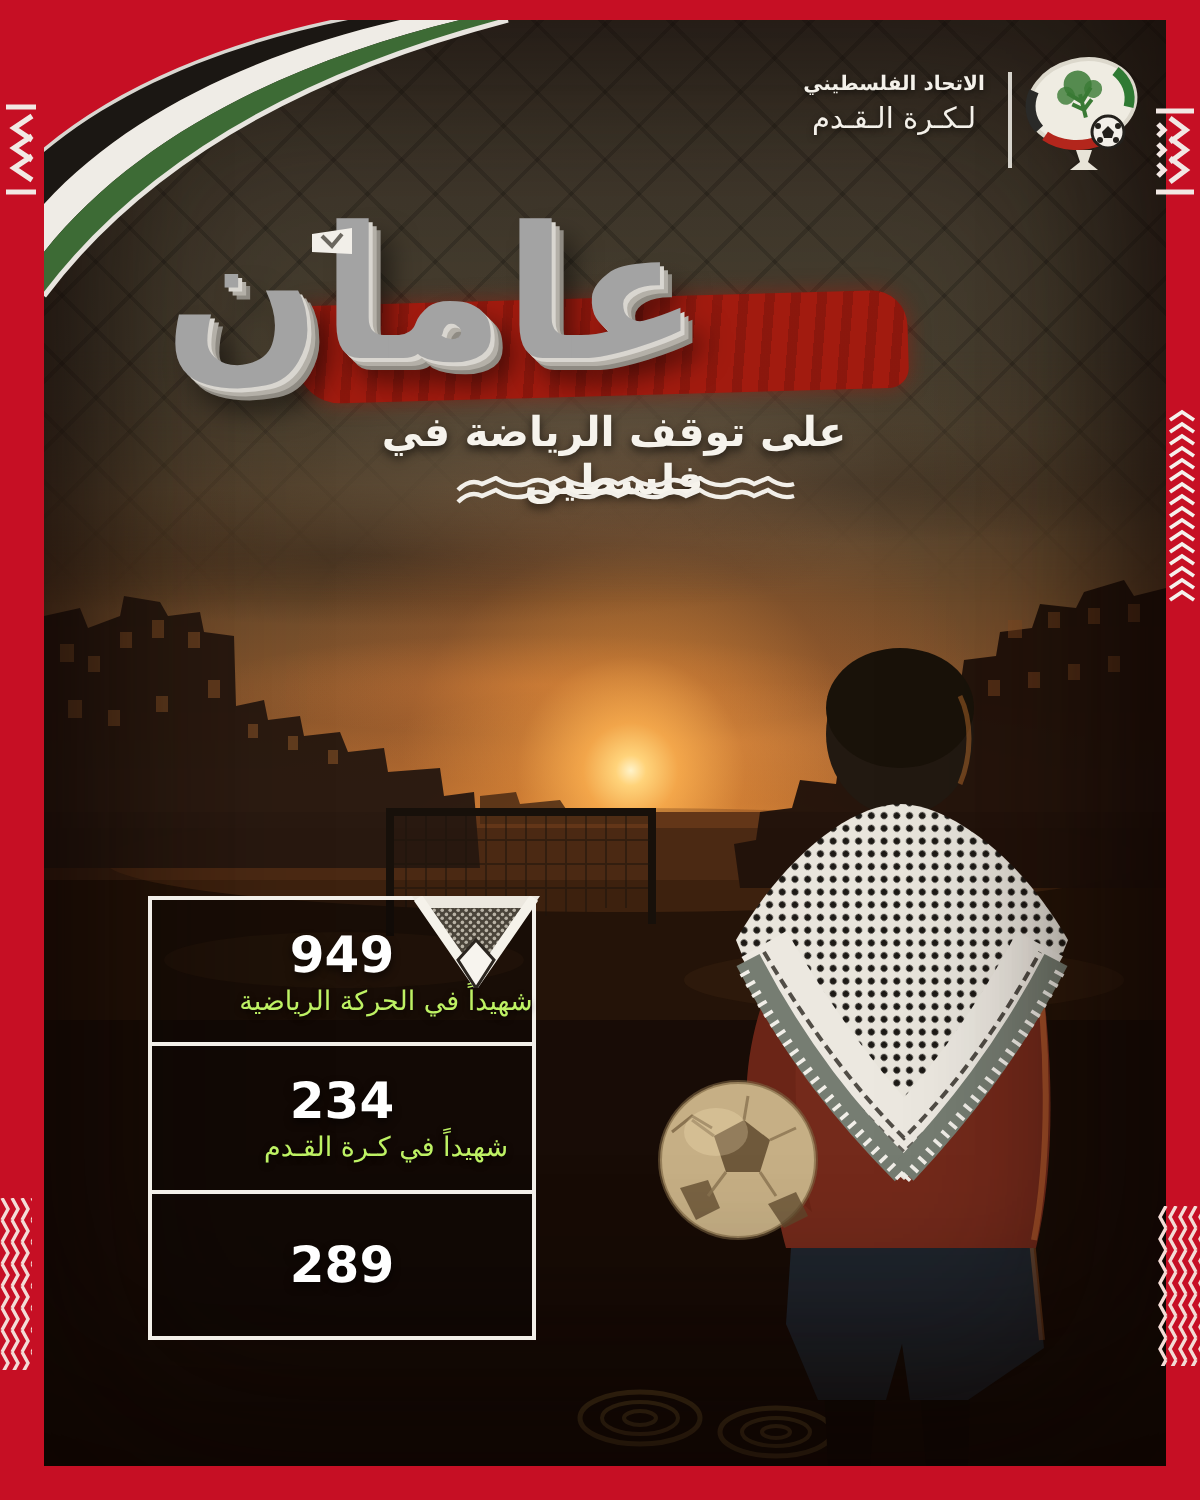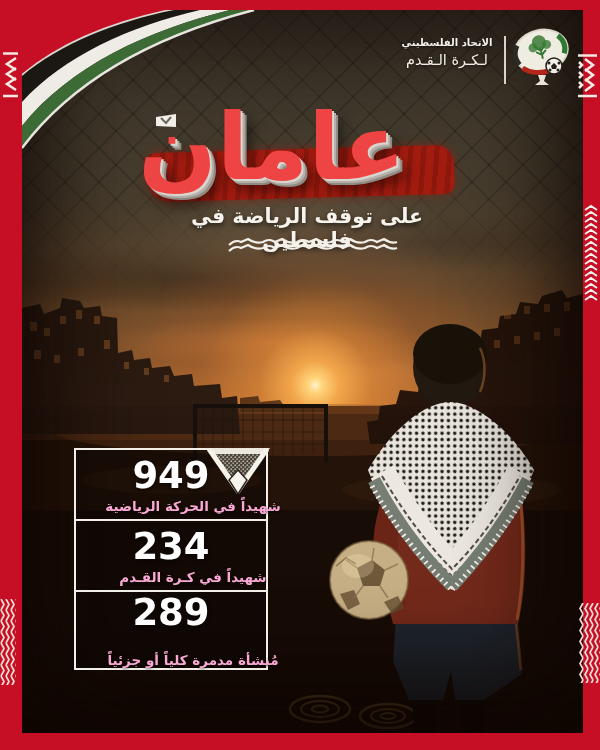--- a/index.html
+++ b/index.html
@@ -33,36 +33,36 @@
   #fed-text .l1{font-size:10px;font-weight:bold;line-height:1.25;}
   #fed-text .l2{font-size:14.5px;font-weight:normal;letter-spacing:1px;line-height:1.5;}
   #fed-sep{left:482px;top:26px;width:2px;height:48px;background:rgba(245,242,235,.85);}
   #fed-logo{left:489px;top:15px;}
   
   #brush{left:126px;top:139px;width:306px;height:49px;background:#a21b0f;
     transform:rotate(-1.6deg);border-radius:8px 18px 10px 22px;
     box-shadow:0 0 10px rgba(162,27,15,.55);}
   #brush:after{content:"";position:absolute;inset:0;border-radius:inherit;
     background:repeating-linear-gradient(96deg, rgba(0,0,0,.14) 0 5px, transparent 5px 13px);}
-  #title{left:60px;top:86px;width:380px;text-align:center;color:#ef4444;direction:rtl;
+  #title{left:60px;top:86px;width:380px;text-align:left;color:#a3a3a3;direction:rtl;
     font-size:92px;font-weight:bold;line-height:1.12;
     text-shadow:2px 2px 0 #d9d6d0,4px 4px 0 #b4b0a8,6px 6px 0 #8f8b83,10px 11px 14px rgba(0,0,0,.55);}
   #title-mark{left:133px;top:104px;}
   #subtitle{left:140px;top:194px;width:290px;text-align:center;color:#f6f3ec;direction:rtl;
     font-size:20.5px;font-weight:bold;text-shadow:0 2px 5px rgba(0,0,0,.65);}
   #squiggle{left:205px;top:228px;}
   
   #stats{left:52px;top:438px;width:194px;height:222px;box-sizing:border-box;
     border:2px solid #f2efe9;background:rgba(10,6,4,.46);display:flex;flex-direction:column;}
   .stat-row{flex:1;display:flex;flex-direction:column;align-items:center;justify-content:center;
     border-bottom:2px solid #f2efe9;padding-top:2px;}
   .stat-row:last-child{border-bottom:none;gap:17px;}
-  .stat-value{font-size:37px;font-weight:bold;color:#ffffff;line-height:1.05;
+  .stat-value{font-size:25px;font-weight:bold;color:#ffffff;line-height:1.05;
     text-shadow:0 2px 4px rgba(0,0,0,.6);}
-  .stat-label{font-size:13.5px;font-weight:bold;color:#f9a8d4;direction:rtl;margin-top:2px;
+  .stat-label{font-size:13.5px;font-weight:normal;color:#bef264;direction:rtl;margin-top:2px;
     text-shadow:0 1px 3px rgba(0,0,0,.6);white-space:nowrap;margin-left:44px;}
   #stat-ornament{position:absolute;top:-2px;right:-4px;}
   
   .frame-deco{position:absolute;}
 </style>
 </head>
 <body>
 
 <div id="poster">
 
@@ -235,21 +235,20 @@
       <div class="stat-row">
         <div class="stat-value">949</div>
         <div class="stat-label" dir="rtl">شهيداً في الحركة الرياضية</div>
       </div>
       <div class="stat-row">
         <div class="stat-value">234</div>
         <div class="stat-label" dir="rtl">شهيداً في كـرة القـدم</div>
       </div>
       <div class="stat-row">
         <div class="stat-value">289</div>
-        <div class="stat-label" dir="rtl">مُنشأة مدمرة كلياً أو جزئياً</div>
       </div>
     </div>
 
     <svg class="abs" style="left:0;top:0" width="240" height="140" viewBox="0 0 240 140">
       <path d="M0,0 L152,0 C92,12 38,34 0,66 Z" fill="#c60f24"></path>
       <path d="M152,0 C92,12 38,34 0,66" stroke="#d9d6d0" stroke-width="3.5" fill="none"></path>
       <path d="M152,0 L178,0 C108,16 42,46 0,92 L0,66 C38,34 92,12 152,0 Z" fill="#1b1713"></path>
       <path d="M178,0 L208,0 C126,20 48,56 0,116 L0,92 C42,46 108,16 178,0 Z" fill="#efece6"></path>
       <path d="M208,0 L232,0 C140,24 54,66 0,138 L0,116 C48,56 126,20 208,0 Z" fill="#3d6b35"></path>
       <path d="M232,0 C140,24 54,66 0,138" stroke="#e8e5df" stroke-width="2.5" fill="none"></path>

